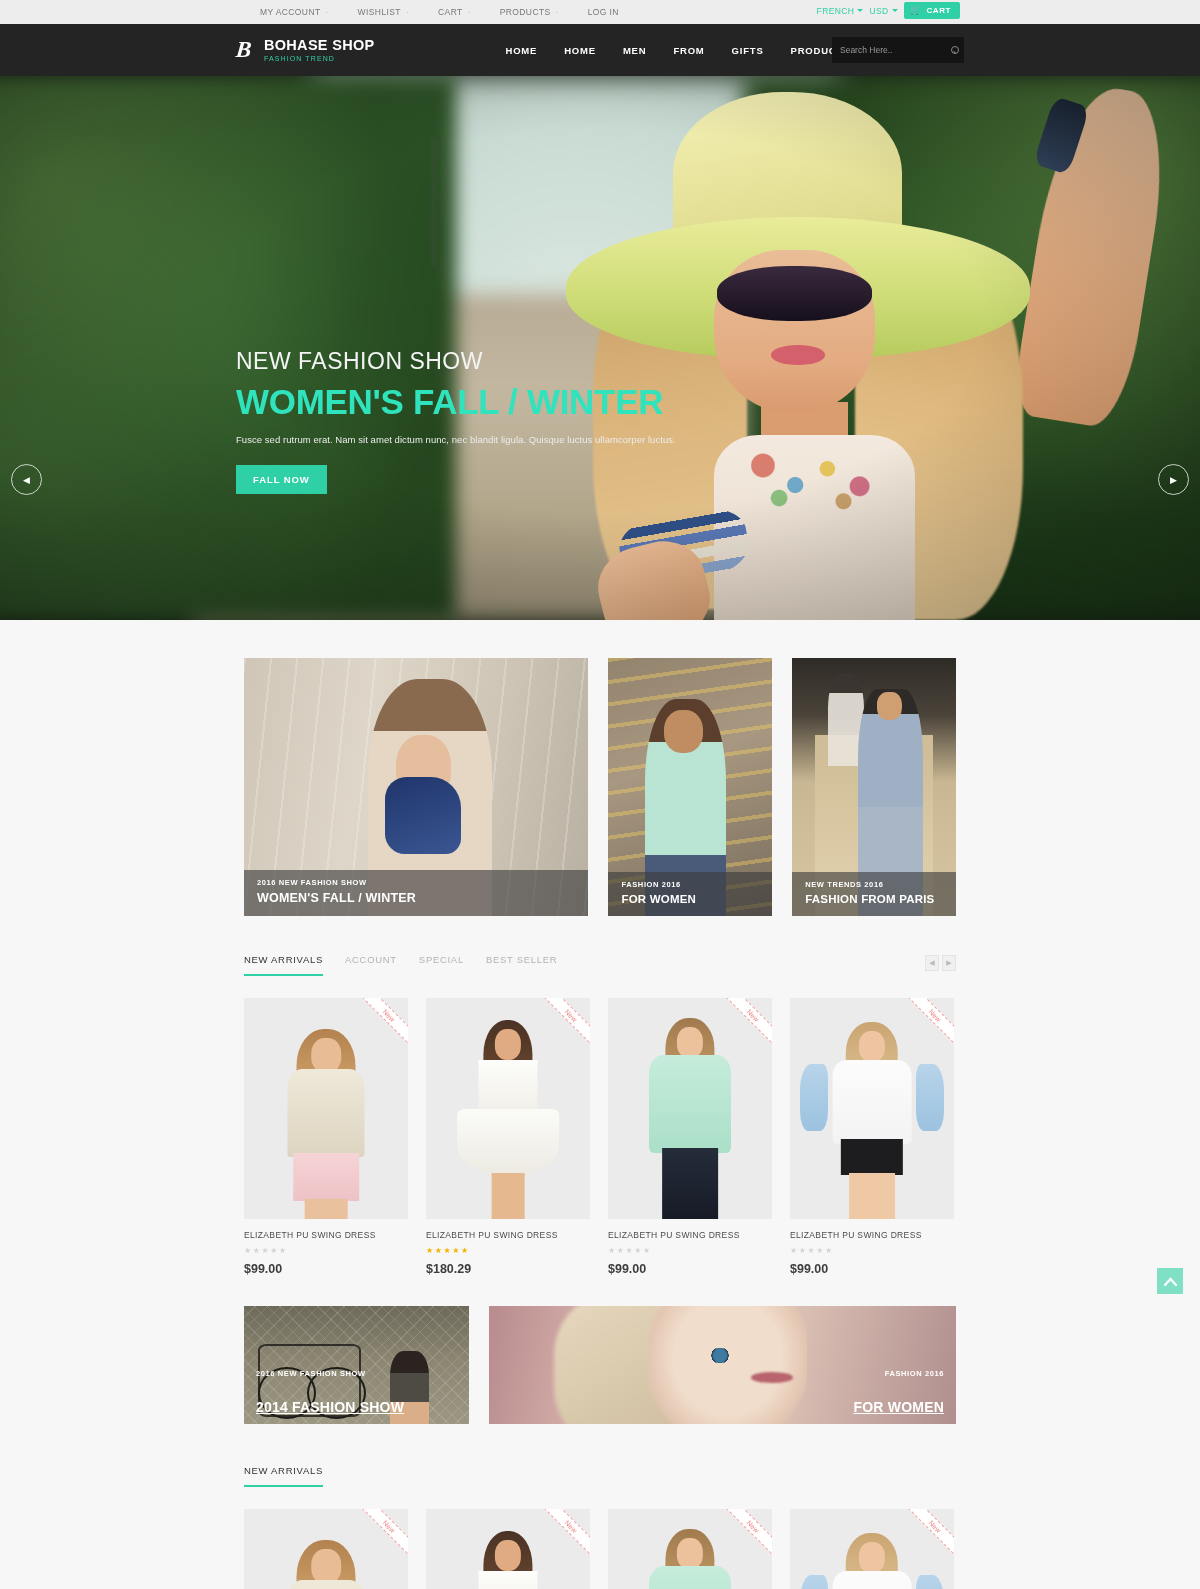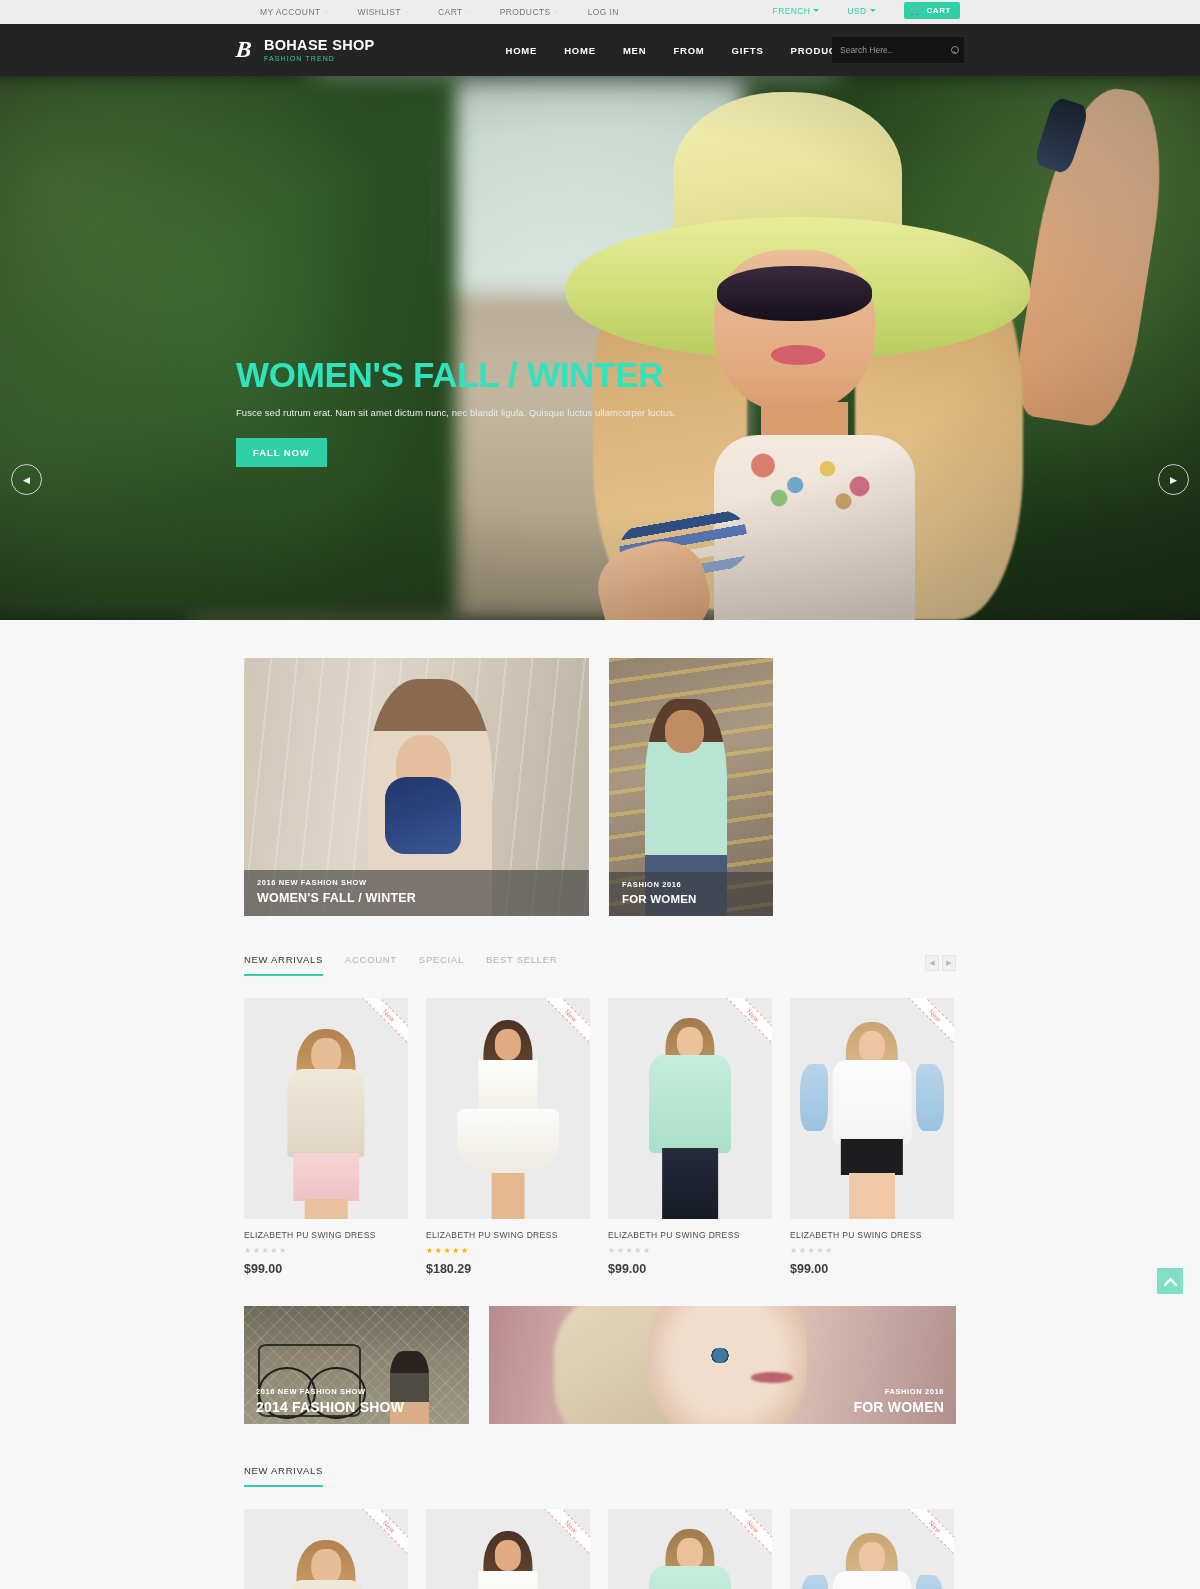--- a/index.html
+++ b/index.html
@@ -23,21 +23,21 @@
     letter-spacing: .4px;
     color: #777;
   }
   .topbar-links { display: flex; align-items: center; gap: 5px; }
   .topbar-links a { color: #777; text-decoration: none; margin-left: 24px; }
   .sep { color: #bbb; font-size: 8px; }
   .topbar-right {
     margin-left: auto;
     display: flex;
     align-items: center;
-    gap: 28px;
+    gap: 6px;
     position: absolute;
     right: 240px;
     top: 2px;
   }
   .tb-select { color: #2fd0a5; font-size: 8.5px; letter-spacing: .4px; display: flex; align-items: center; gap: 3px; }
   .caret-d { width: 0; height: 0; border-left: 3px solid transparent; border-right: 3px solid transparent; border-top: 3.5px solid #2fd0a5; display: inline-block; }
   .cart-btn {
     background: #2fd0a5;
     color: #fff;
     font-size: 8px;
@@ -414,21 +414,21 @@
   .pa4 .legs { position:absolute; left:50%; transform:translateX(-50%); top:79%; width:28%; height:21%;
     background:#efc9a6; }
 
   
   .mid { display: flex; gap: 20px; margin-top: 30px; }
   .mid-a { width: 225px; height: 118px; position: relative; overflow: hidden; }
   .mid-b { width: 467px; height: 118px; position: relative; overflow: hidden; }
   .mid-cap { position: absolute; left: 0; bottom: 0; padding: 6px 12px 9px; color: #fff; }
   .mid-cap.right { left: auto; right: 0; text-align: right; }
   .mid-cap .mc-sub { font-size: 7.5px; font-weight: bold; letter-spacing: .6px; }
-  .mid-cap .mc-t { font-size: 14px; font-weight: bold; letter-spacing: .2px; margin-top: 3px; }
+  .mid-cap .mc-t { font-size: 14px; font-weight: bold; letter-spacing: .2px; margin-top: 21px; text-decoration: underline; }
 
   .ma { background: linear-gradient(180deg, #6d6a5a 0%, #8b8571 45%, #9c9782 100%); }
   .ma .fence { position:absolute; inset:0;
     background:
       repeating-linear-gradient(45deg, rgba(255,255,255,.13) 0 1px, transparent 1px 9px),
       repeating-linear-gradient(-45deg, rgba(255,255,255,.13) 0 1px, transparent 1px 9px);
   }
   .ma .bike { position:absolute; left:6%; bottom:6%; width:46%; height:62%;
     border: 2px solid #22201c; border-radius: 8%; opacity:.85; }
   .ma .w1 { position:absolute; left:6%; bottom:4%; width:26%; height:44%;
@@ -546,20 +546,21 @@
         <div class="m-glasses"></div>
         <div class="m-lips"></div>
         <div class="m-necklace"></div>
         <div class="m-bracelets"></div>
         <div class="m-arm-l"></div>
       </div>
       <div class="hero-vig"></div>
     </div>
 
     <div class="hero-caption">
+      <div class="hc-sub">NEW FASHION SHOW</div>
       <div class="hc-title">WOMEN'S FALL / WINTER</div>
       <div class="hc-desc">Fusce sed rutrum erat. Nam sit amet dictum nunc, nec blandit ligula. Quisque luctus ullamcorper luctus.</div>
       <button class="hc-btn">FALL NOW</button>
     </div>
 
     <div class="hero-arrow left">
       <span>◀</span>
     </div>
     <div class="hero-arrow right">
       <span>▶</span>
@@ -583,20 +584,32 @@
       </div>
       <div class="promo sm">
         <div class="art a2">
           <div class="slats"></div>
             <div class="fig"></div>
             <div class="face"></div>
         </div>
         <div class="promo-cap">
           <div class="pc-sub">FASHION 2016</div>
           <div class="pc-t">FOR WOMEN</div>
+        </div>
+      </div>
+      <div class="promo sm">
+        <div class="art a3">
+          <div class="runway"></div>
+            <div class="fig-b"></div>
+            <div class="fig"></div>
+            <div class="fig-face"></div>
+        </div>
+        <div class="promo-cap">
+          <div class="pc-sub">NEW TRENDS 2016</div>
+          <div class="pc-t">FASHION FROM PARIS</div>
         </div>
       </div>
     </div>
 
     <div class="tabs-row">
       <div class="tabs">
         <div class="tab active">NEW ARRIVALS</div>
         <div class="tab">ACCOUNT</div>
         <div class="tab">SPECIAL</div>
         <div class="tab">BEST SELLER</div>

